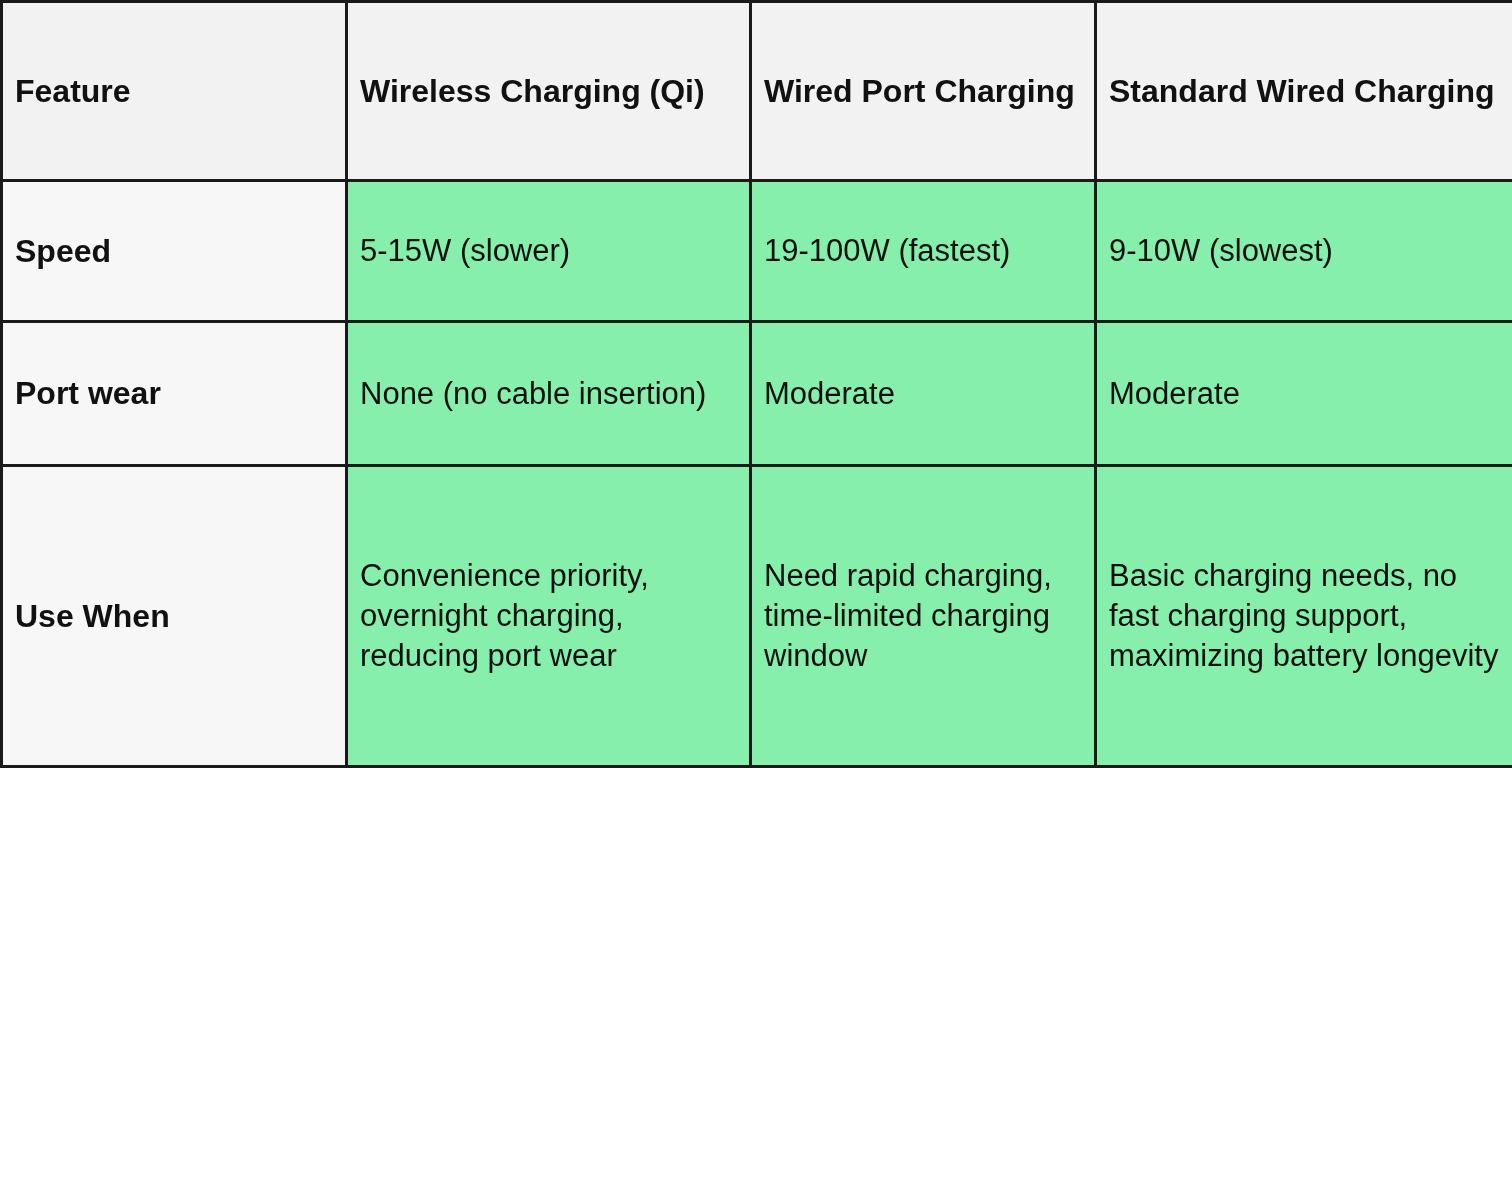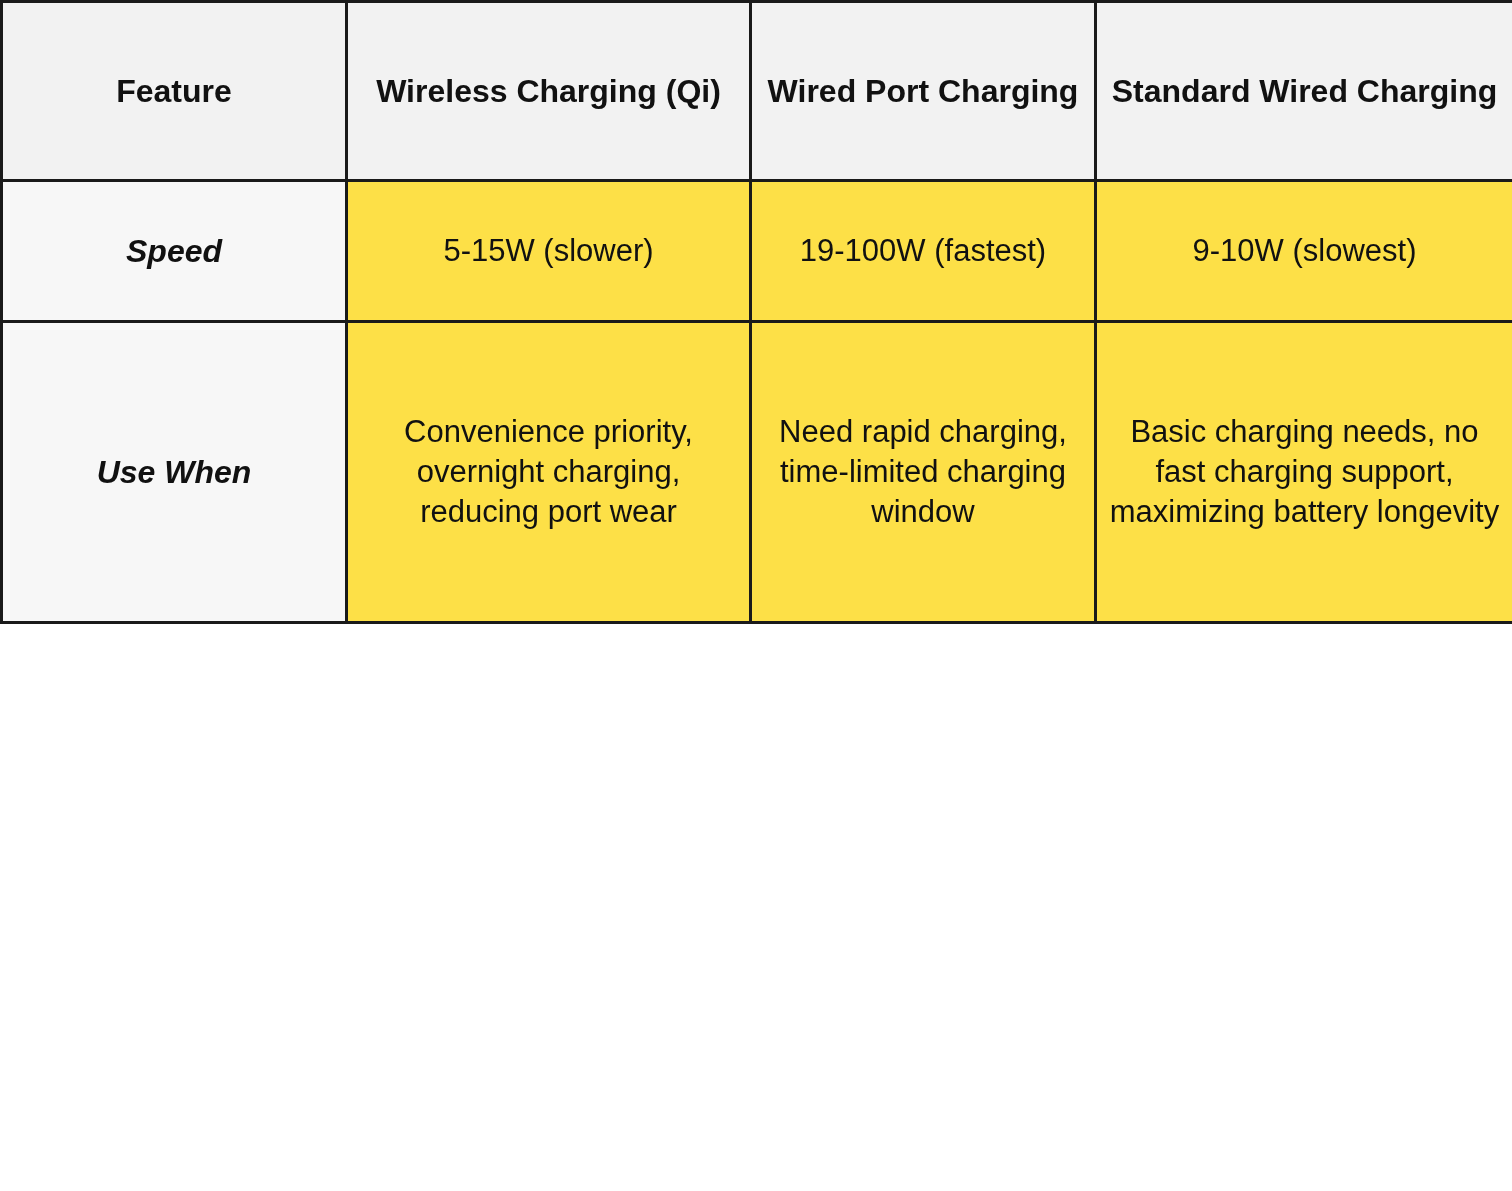--- a/index.html
+++ b/index.html
@@ -26,43 +26,42 @@
     background: #ffffff;
   }
   table.comparison col.c0 { width: 345px; }
   table.comparison col.c1 { width: 404px; }
   table.comparison col.c2 { width: 345px; }
   table.comparison col.c3 { width: 418px; }
 
   table.comparison th,
   table.comparison td {
     border: 3px solid #1a1a1a;
-    text-align: center;
+    text-align: left;
     vertical-align: middle;
     font-size: 31px;
     line-height: 1.28;
     color: #111111;
     padding: 14px 12px;
     word-wrap: break-word;
   }
   table.comparison thead th {
     background: #f2f2f2;
     font-weight: bold;
     font-size: 32px;
     line-height: 1.25;
     height: 148px;
   }
   table.comparison tbody th.rowhead {
     background: #f7f7f7;
     font-weight: bold;
     font-size: 32px;
-    font-style: italic;
   }
   table.comparison tbody td {
-    background: #fde047;
+    background: #86efac;
     font-weight: normal;
   }
   tr.r-speed th, tr.r-speed td { height: 110px; }
   tr.r-efficiency th, tr.r-efficiency td { height: 88px; }
   tr.r-heat th, tr.r-heat td { height: 113px; }
   tr.r-port th, tr.r-port td { height: 113px; }
   tr.r-position th, tr.r-position td { height: 135px; }
   tr.r-data th, tr.r-data td { height: 135px; }
   tr.r-use th, tr.r-use td { height: 270px; }
 </style>
@@ -85,20 +84,26 @@
         <th>Standard Wired Charging</th>
       </tr>
     </thead>
     <tbody>
       <tr class="r-speed">
         <th class="rowhead">Speed</th>
         <td>5-15W (slower)</td>
         <td>19-100W (fastest)</td>
         <td>9-10W (slowest)</td>
       </tr>
+      <tr class="r-port">
+        <th class="rowhead">Port wear</th>
+        <td>None (no cable insertion)</td>
+        <td>Moderate</td>
+        <td>Moderate</td>
+      </tr>
       <tr class="r-use">
         <th class="rowhead">Use When</th>
         <td>Convenience priority, overnight charging, reducing port wear</td>
         <td>Need rapid charging, time-limited charging window</td>
         <td>Basic charging needs, no fast charging support, maximizing battery longevity</td>
       </tr>
     </tbody>
   </table>
 </div>
 

